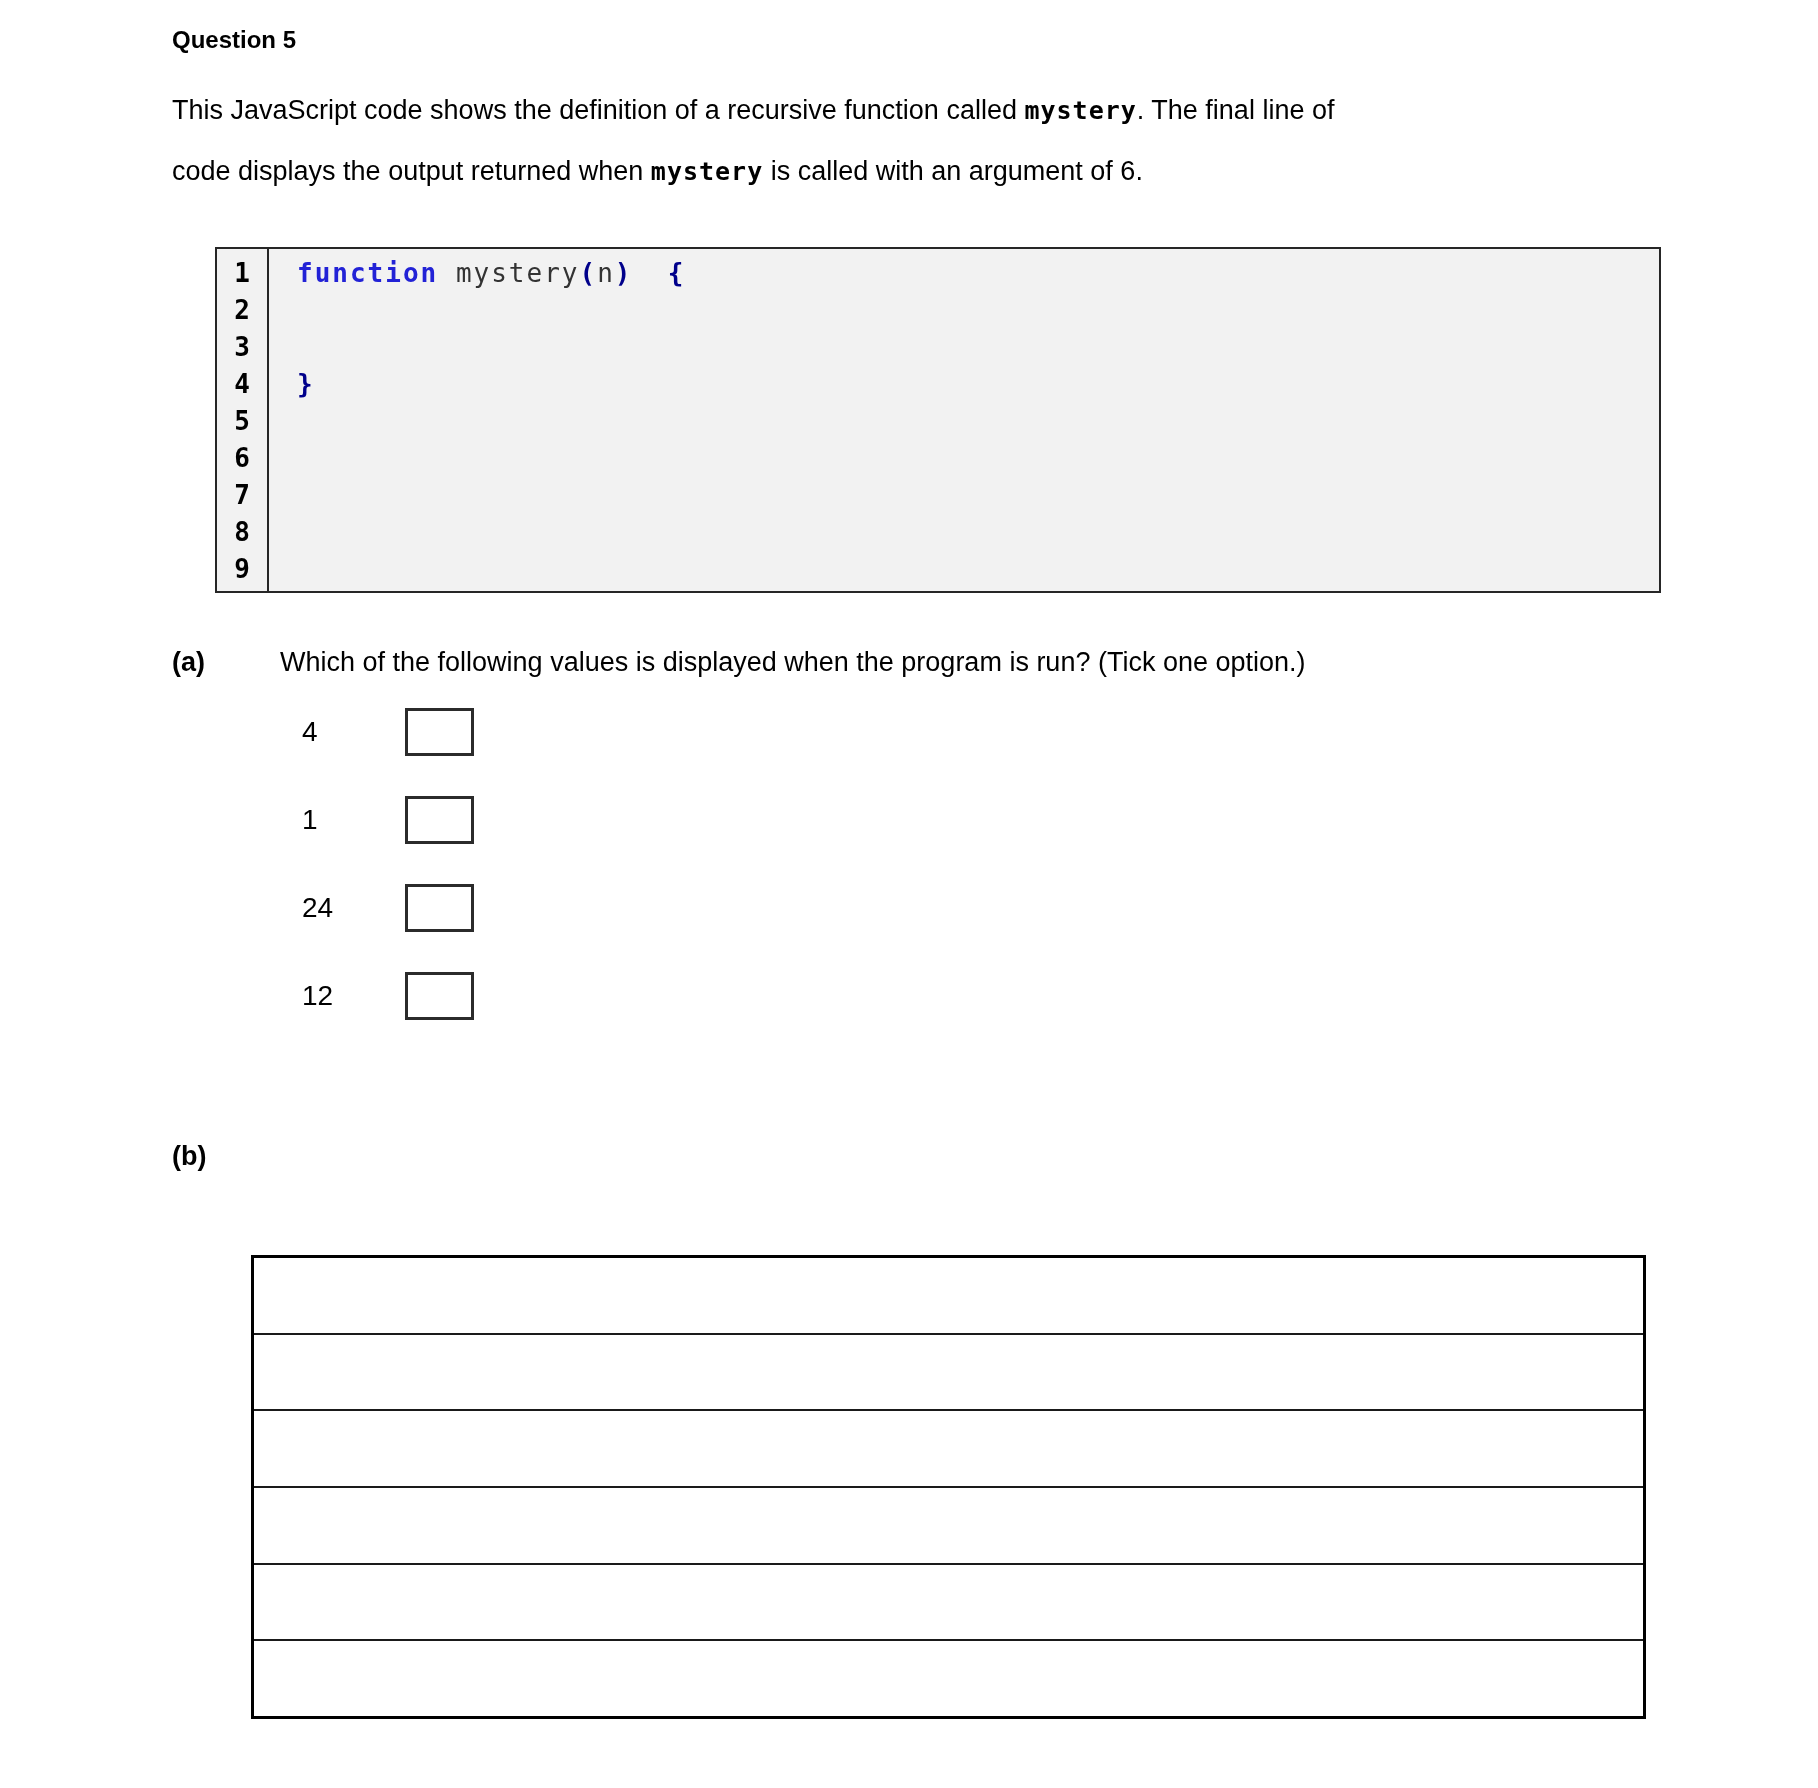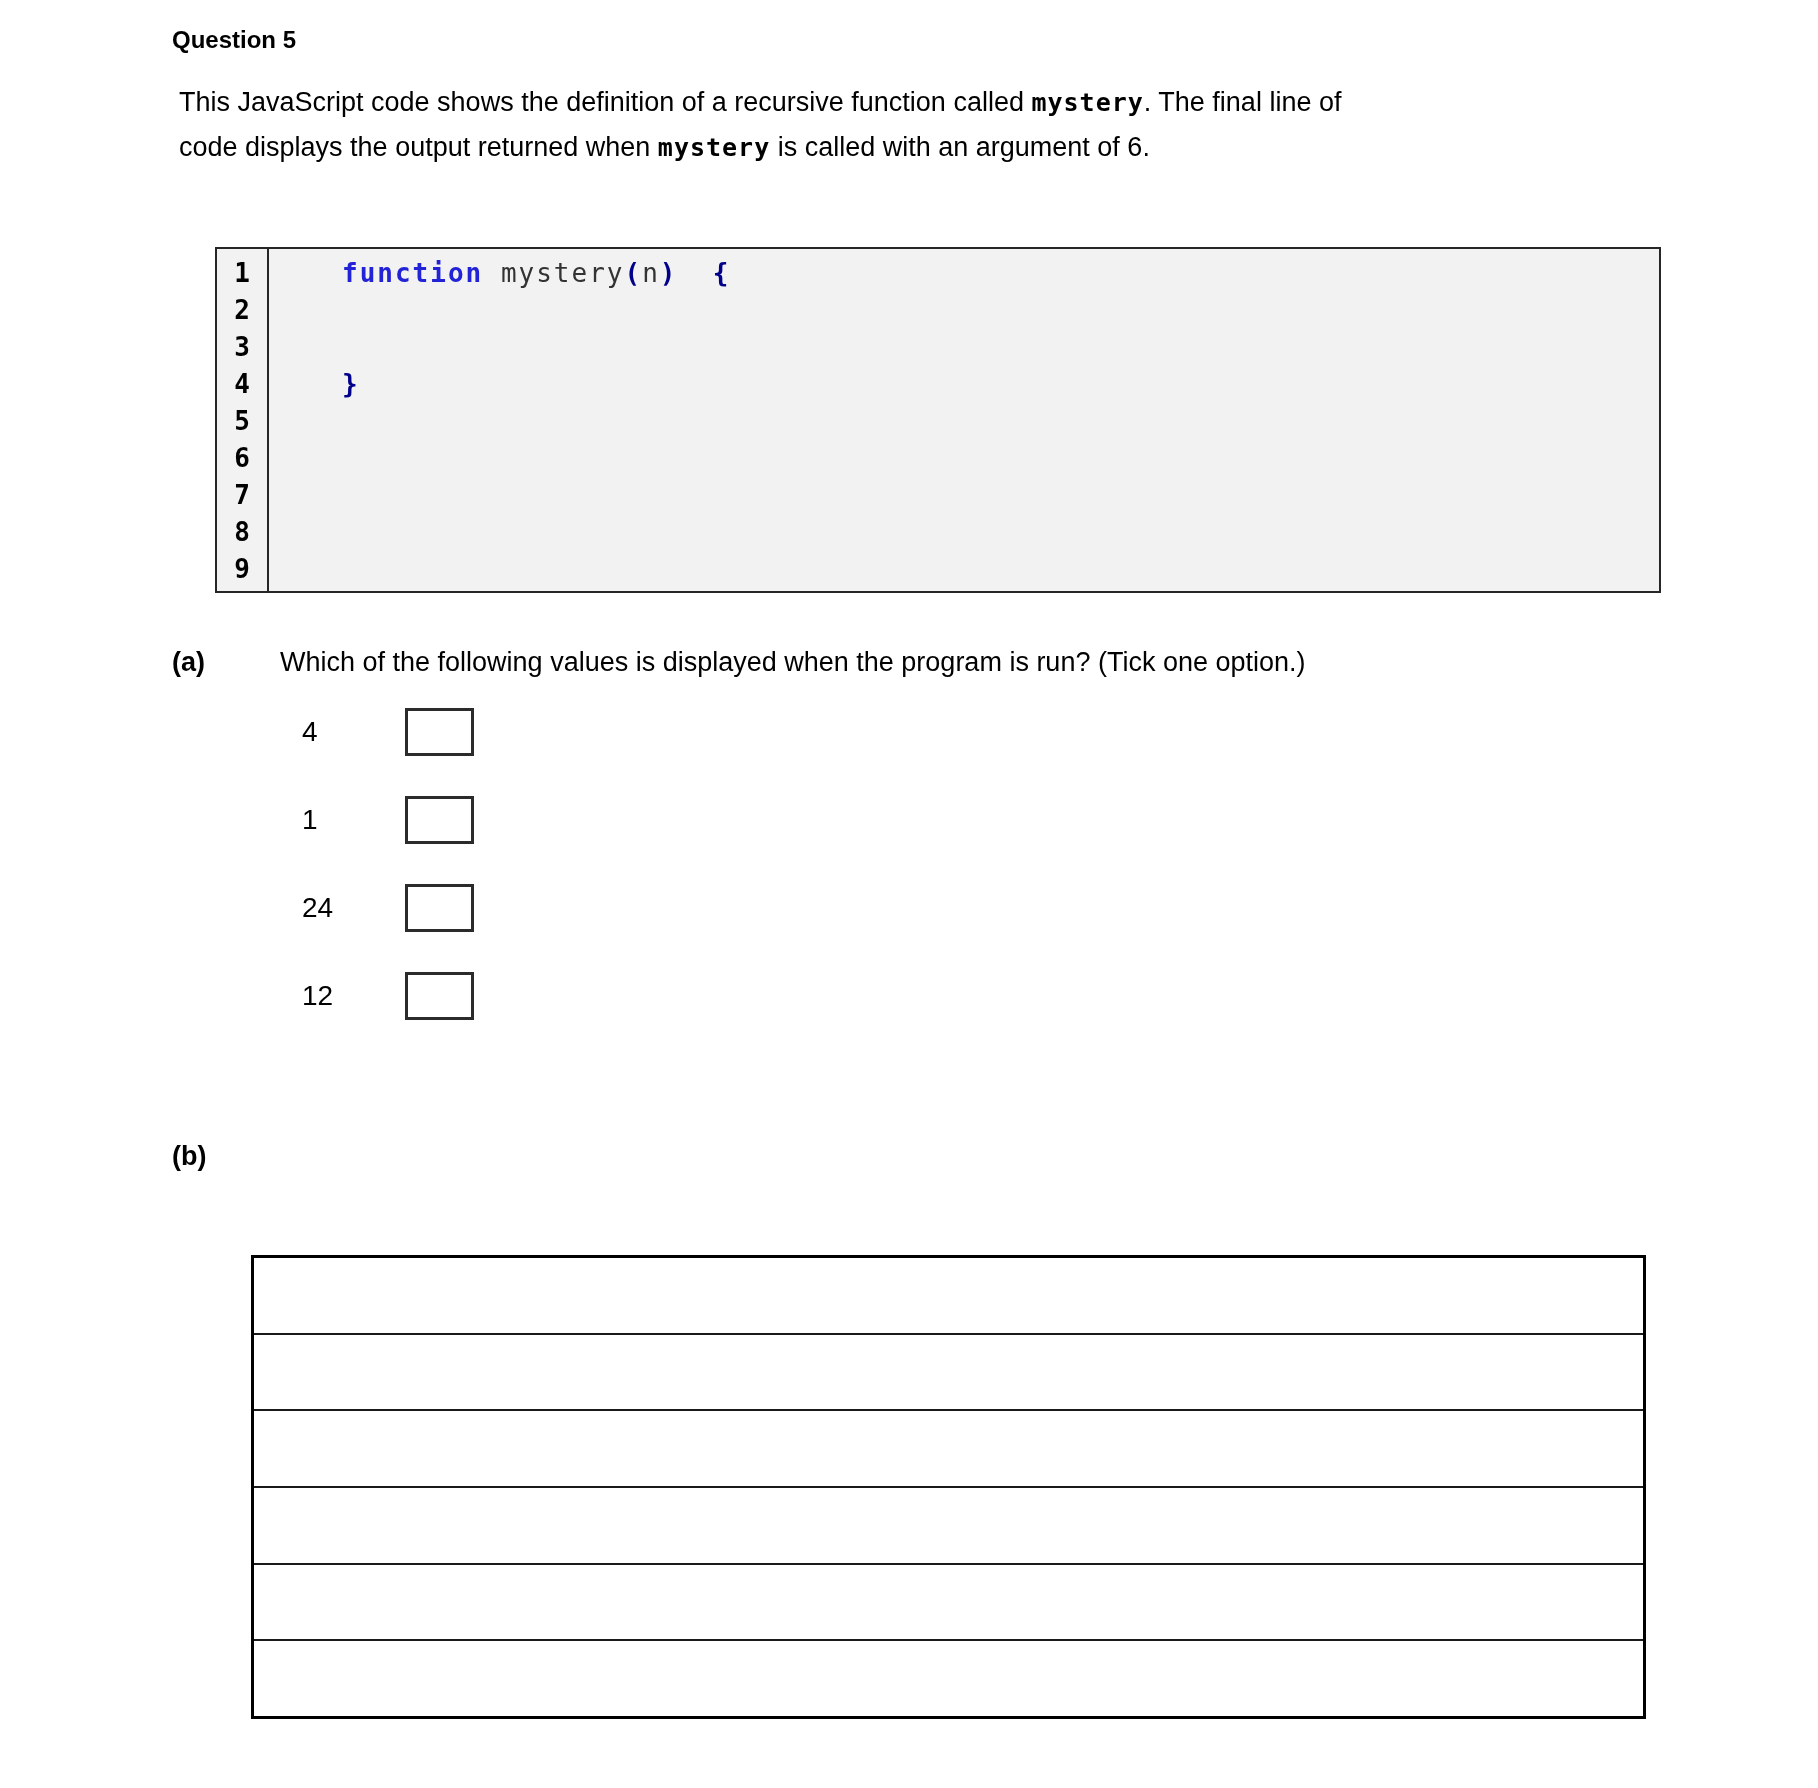--- a/index.html
+++ b/index.html
@@ -15,24 +15,24 @@
 
   
   .q-title {
     position: absolute;
     left: 172px; top: 26px;
     font-size: 24px;
     font-weight: bold;
   }
   .intro {
     position: absolute;
-    left: 179px; top: 80px;
+    left: 172px; top: 80px;
     width: 1490px;
     font-size: 27px;
-    line-height: 45px;
+    line-height: 60px;
   }
   .inline-code {
     font-family: "DejaVu Sans Mono", "Liberation Mono", monospace;
     font-weight: bold;
     font-size: 25px;
     letter-spacing: 1px;
   }
 
   
   .code-box {
@@ -59,21 +59,20 @@
   }
   .code-lines {
     flex: 1;
     padding: 6px 0 0 28px;
   }
   .code-line {
     height: 37px;
     line-height: 37px;
     white-space: pre;
     letter-spacing: 2px;
-    margin-left: 45px;
   }
   .tok-kw  { color: #2222d6; font-weight: bold; }
   .tok-pu  { color: #00008b; font-weight: bold; }
   .tok-op  { color: #00008b; font-weight: bold; }
   .tok-num { color: #f59b22; }
   .tok-id  { color: #333333; }
 
   
   .part-row {
     position: absolute;

